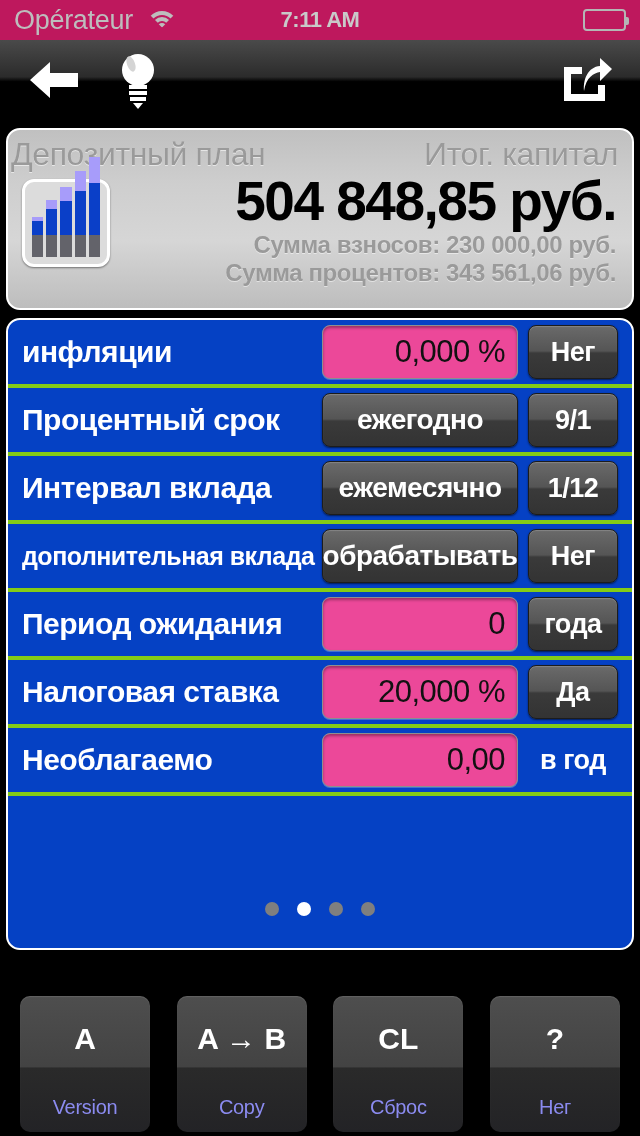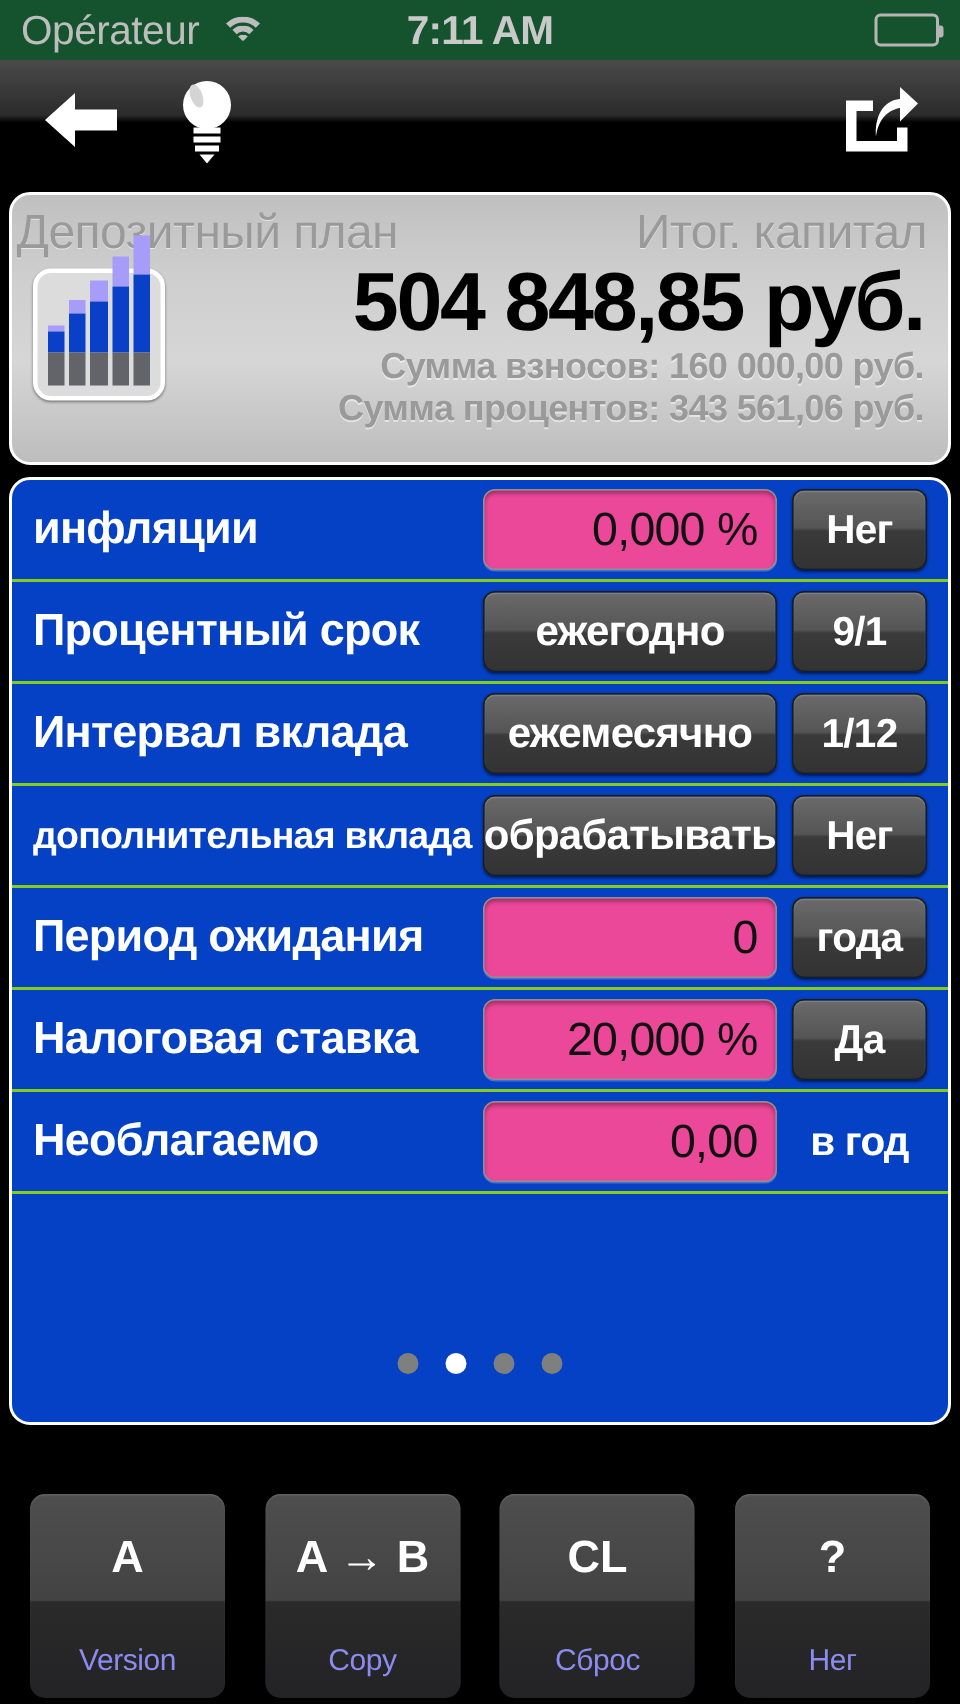--- a/index.html
+++ b/index.html
@@ -8,38 +8,38 @@
     background:#000;
     font-family:"Liberation Sans", sans-serif;
     -webkit-font-smoothing:antialiased;
     overflow:hidden;
     position:relative;
   }
 
   
   .statusbar {
     position:absolute; left:0; top:0; width:640px; height:40px;
-    background:#14532d; color:#b8b8b8;
+    background:#be185d; color:#b8b8b8;
     display:flex; align-items:center;
   }
   .sb-left { display:flex; align-items:center; gap:12px; padding-left:14px; }
   .sb-carrier { font-size:27px; letter-spacing:-0.3px; color:#bdbdbd; }
   .wifi { width:34px; height:24px; position:relative; }
   .wifi i {
     position:absolute; left:50%; transform:translateX(-50%);
     border:4px solid #bdbdbd; border-bottom-color:transparent;
     border-left-color:transparent; border-right-color:transparent;
     border-radius:50%;
   }
   .wifi i:nth-child(1){ width:32px; height:32px; top:3px; }
   .wifi i:nth-child(2){ width:20px; height:20px; top:9px; }
   .wifi i:nth-child(3){ width:9px;  height:9px;  top:15px; border-width:4px; }
   .sb-time {
     position:absolute; left:0; width:640px; text-align:center;
-    font-size:27px; font-weight:bold; color:#c9c9c9; letter-spacing:-0.5px;
+    font-size:22px; font-weight:bold; color:#c9c9c9; letter-spacing:-0.5px;
   }
   .sb-right { margin-left:auto; padding-right:14px; display:flex; align-items:center; }
   .battery { width:43px; height:22px; border:2px solid #b5b5b5; border-radius:4px; padding:2px; position:relative; }
   .battery::after {
     content:""; position:absolute; right:-5px; top:6px; width:3px; height:8px;
     background:#b5b5b5; border-radius:0 2px 2px 0;
   }
   .battery .fill { width:100%; height:100%; background:#b5b5b5; border-radius:1px; }
 
   
@@ -96,21 +96,21 @@
 
   
   .panel {
     position:absolute; left:6px; top:318px; width:628px; height:632px;
     background:#0541c4; border-radius:14px; border:2px solid #ffffff;
     box-shadow:0 1px 3px rgba(0,0,0,.8);
     overflow:hidden;
   }
   .row {
     height:68px; display:flex; align-items:center; padding:0 14px;
-    border-bottom:2px solid #84cc16; position:relative;
+    border-bottom:4px solid #84cc16; position:relative;
   }
   .row-label {
     color:#fff; font-size:30px; font-weight:bold; letter-spacing:-0.5px;
     flex:1; white-space:nowrap;
   }
   .row-label.small { font-size:25px; }
 
   .field {
     width:196px; height:54px; flex:0 0 196px;
     background:#ec4899; border-radius:8px;
@@ -235,21 +235,21 @@
           <div class="seg-base" style="height:22px"></div>
       </div>
       <div class="bar">
         <div class="seg-top" style="height:26px"></div>
           <div class="seg-mid" style="height:52px"></div>
           <div class="seg-base" style="height:22px"></div>
       </div>
     </div>
     <div class="hc-right">
       <div class="hc-amount">504 848,85 руб.</div>
-      <div class="hc-sub">Сумма взносов: 160 000,00 руб.</div>
+      <div class="hc-sub">Сумма взносов: 230 000,00 руб.</div>
       <div class="hc-sub">Сумма процентов: 343 561,06 руб.</div>
     </div>
   </div>
 </div>
 
 <div class="panel">
   <div id="rows">
       <div class="row">
         <div class="row-label">инфляции</div>
         <div class="field">0,000 %</div>

